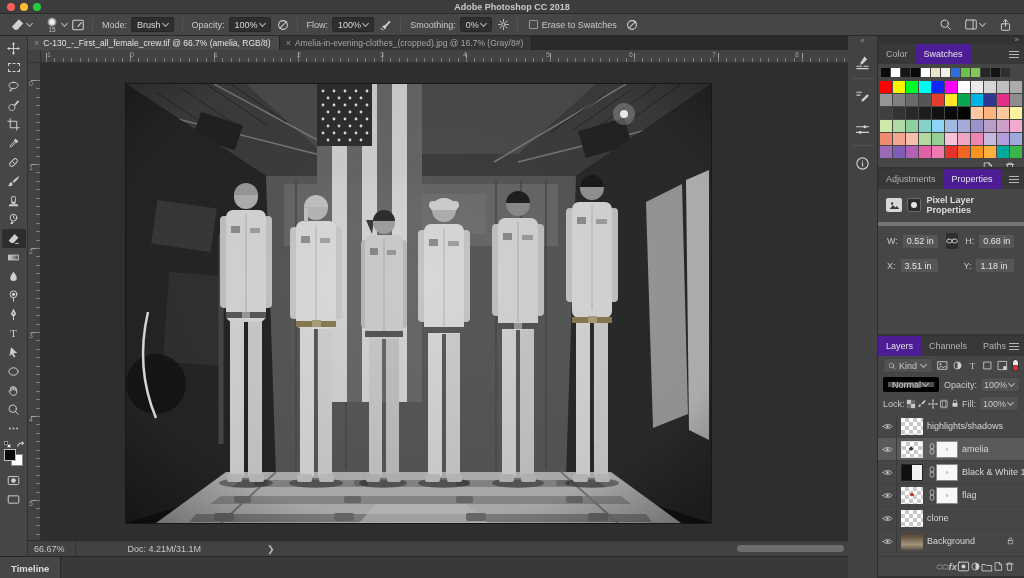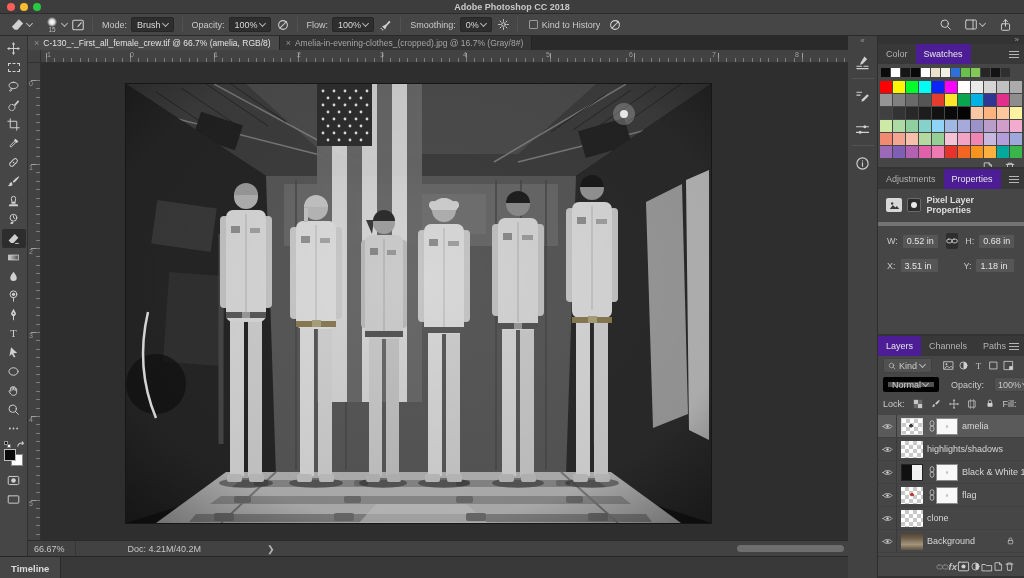--- a/index.html
+++ b/index.html
@@ -125,21 +125,21 @@
   .pl-title { font-size:9px; font-weight:bold; color:#dedede; }
   .pfrow { display:flex; align-items:center; padding:7px 9px 2px; font-size:9px; color:#c9c9c9; }
   .pbox { width:50px; height:15px; background:#565656; border:1px solid #474747; border-radius:2px;
           color:#e6e6e6; display:flex; align-items:center; padding-left:4px; margin-left:4px; }
   .plink { width:18px; height:16px; background:#2e2e2e; border-radius:2px; margin:0 7px;
            display:flex; align-items:center; justify-content:center; }
   .plink-sp { width:32px; }
 
   
   .g-layers { flex:1; display:flex; flex-direction:column; }
-  .lrow { display:flex; align-items:center; padding:2px 5px; font-size:9px; color:#c9c9c9; gap:8px; }
+  .lrow { display:flex; align-items:center; padding:2px 5px; font-size:9px; color:#c9c9c9; gap:1px; }
   .kindbox { display:flex; align-items:center; gap:3px; background:#515151; border:1px solid #424242;
              border-radius:2px; height:15px; padding:0 4px; width:62px; }
   .flt-icons { display:flex; align-items:center; gap:4px; margin-left:3px; }
   .ftoggle { width:8px; height:13px; border-radius:4px; margin-left:3px;
              background:linear-gradient(180deg,#e8e8e8 0 45%, #c0392b 45%); border:1px solid #2e2e2e; }
   .blendbox { display:flex; align-items:center; justify-content:space-between; background:#515151;
               border:5px solid #000000; border-radius:2px; height:15px; padding:0 4px; width:70px; }
   .smbox { display:flex; align-items:center; background:#515151; border:1px solid #424242; border-radius:2px;
            height:15px; padding:0 3px; margin-left:2px; }
   .llist { margin-top:2px; }
@@ -241,21 +241,21 @@
   </div>
   <div class="obtn">
     <svg width="13" height="13" viewBox="0 0 16 16">
         <circle class="st" cx="8" cy="8" r="2.2"></circle>
       <path class="st" d="M8 2v2M8 12v2M2 8h2M12 8h2M3.8 3.8l1.4 1.4M10.8 10.8l1.4 1.4M12.2 3.8l-1.4 1.4M5.2 10.8l-1.4 1.4"></path>
       </svg>
   </div>
   <span class="osep"></span>
 
   <span class="checkbox"></span>
-  <span>Kind to History</span>
+  <span>Erase to Swatches</span>
   <div class="obtn" style="margin-left:6px">
     <svg width="14" height="14" viewBox="0 0 16 16">
         <circle class="st" cx="8" cy="8" r="5"></circle>
       <path class="st" d="M4.5 11.5L12 4M10 3l3 3"></path>
       </svg>
   </div>
 
   <div class="obar-right">
     <span>
       <svg width="13" height="13" viewBox="0 0 16 16">
@@ -690,21 +690,21 @@
         <circle cx="466" cy="104" r="12" fill="#969696"></circle>
         <path d="M454 103a12 12 0 0 1 24 0z" fill="#1a1a1a"></path>
       </g>
       <rect width="585" height="439" fill="url(#vig)"></rect>
     </svg>
   </div>
 </div>
 
 <div class="statusbar">
   <div class="zoomfield">66.67%</div>
-  <div class="docinfo">Doc: 4.21M/40.2M</div>
+  <div class="docinfo">Doc: 4.21M/31.1M</div>
   <div class="doc-arrow">❯</div>
   <div class="hscroll"></div>
 </div>
 
 <div class="timeline">
   <div class="timeline-tab">Timeline</div>
 </div>
 
 <div class="dock">
   <div class="dock-strip">
@@ -996,20 +996,30 @@
             </svg>
           </span>
         <span style="margin-left:auto">Fill:</span>
         <div class="smbox">
           <span>100%</span>
           <span class="chev"></span>
         </div>
       </div>
 
       <div class="llist">
+        <div class="layer-row">
+          <span class="eyecell">
+            <svg width="11" height="9" viewBox="0 0 16 12">
+                <path class="st" d="M1.5 6C4 2.2 12 2.2 14.5 6 12 9.8 4 9.8 1.5 6z"></path>
+                <circle class="f" cx="8" cy="6" r="1.8"></circle>
+              </svg>
+            </span>
+          <span class="lthumb"></span>
+          <span class="lname">highlights/shadows</span>
+        </div>
         <div class="layer-row sel">
           <span class="eyecell">
             <svg width="11" height="9" viewBox="0 0 16 12">
                 <path class="st" d="M1.5 6C4 2.2 12 2.2 14.5 6 12 9.8 4 9.8 1.5 6z"></path>
                 <circle class="f" cx="8" cy="6" r="1.8"></circle>
               </svg>
             </span>
           <span class="lthumb darkdot tsel"></span>
           <span class="lchain">
             <svg width="6" height="12" viewBox="0 0 8 16">
@@ -1022,30 +1032,20 @@
           <span class="lmask"></span>
           <span class="lname">amelia</span>
         </div>
         <div class="layer-row">
           <span class="eyecell">
             <svg width="11" height="9" viewBox="0 0 16 12">
                 <path class="st" d="M1.5 6C4 2.2 12 2.2 14.5 6 12 9.8 4 9.8 1.5 6z"></path>
                 <circle class="f" cx="8" cy="6" r="1.8"></circle>
               </svg>
             </span>
-          <span class="lthumb"></span>
-          <span class="lname">highlights/shadows</span>
-        </div>
-        <div class="layer-row">
-          <span class="eyecell">
-            <svg width="11" height="9" viewBox="0 0 16 12">
-                <path class="st" d="M1.5 6C4 2.2 12 2.2 14.5 6 12 9.8 4 9.8 1.5 6z"></path>
-                <circle class="f" cx="8" cy="6" r="1.8"></circle>
-              </svg>
-            </span>
           <span class="lthumb bw"></span>
           <span class="lchain">
             <svg width="6" height="12" viewBox="0 0 8 16">
                 <g stroke="#c8c8c8" fill="none" stroke-width="1.1">
                   <rect x="1.5" y="1" width="5" height="7" rx="2.5"></rect>
                   <rect x="1.5" y="8" width="5" height="7" rx="2.5"></rect>
                 </g>
               </svg>
             </span>
           <span class="lmask"></span>

